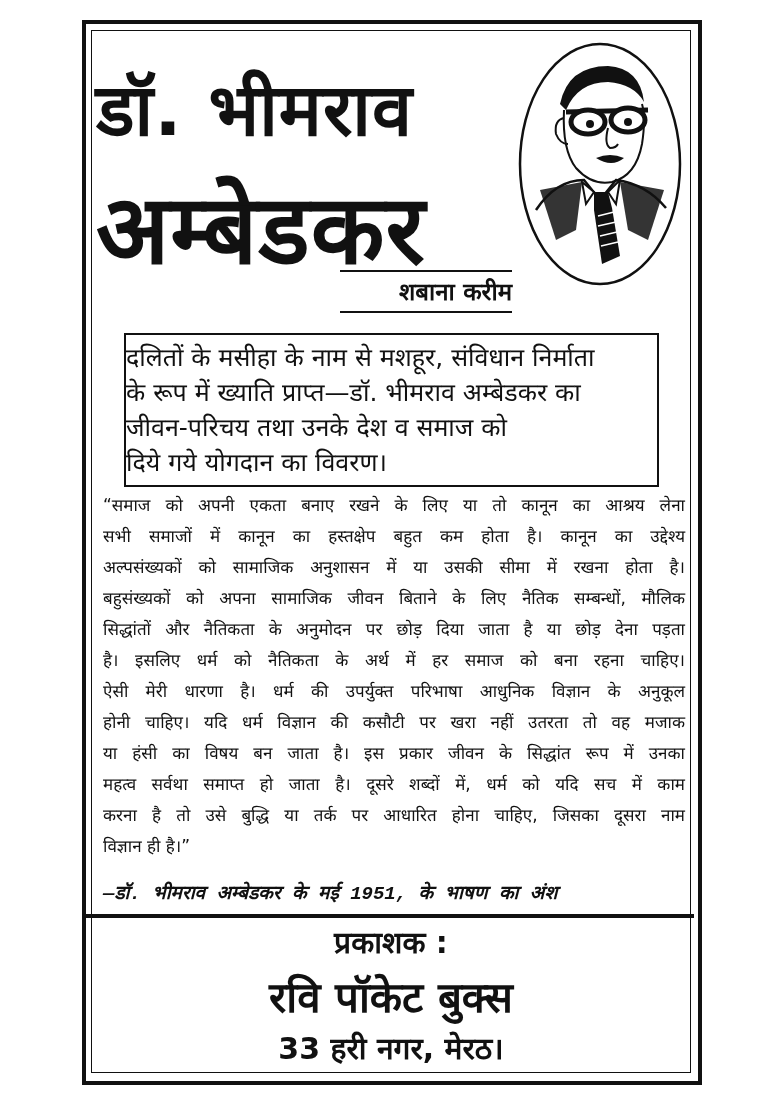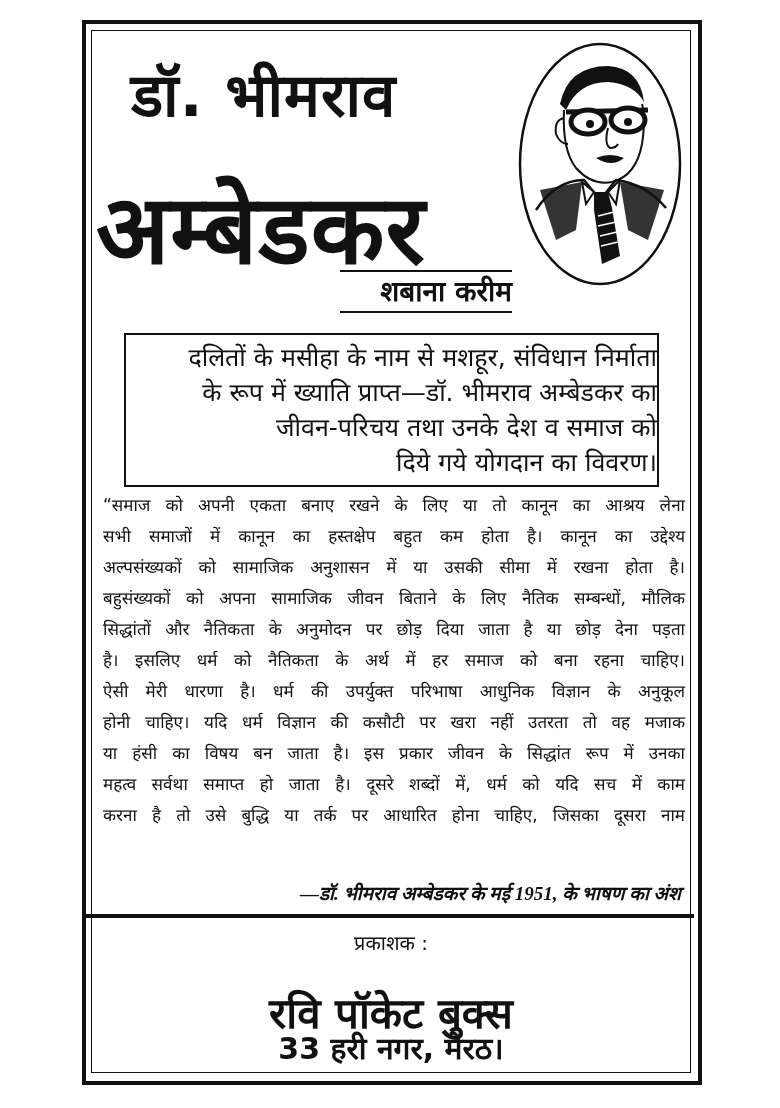--- a/index.html
+++ b/index.html
@@ -2,39 +2,39 @@
 <html><head>
 <meta charset="utf-8">
 <style>
   html, body { margin:0; padding:0; background:#ffffff; }
   body { width:780px; height:1108px; position:relative; overflow:hidden; font-family:"DejaVu Sans", sans-serif; color:#111; }
   .outer { position:absolute; left:82px; top:20px; width:612px; height:1057px; border:4px solid #111; }
   .inner { position:absolute; left:91px; top:30px; width:598px; height:1041px; border:1.5px solid #111; }
   .divider { position:absolute; left:86px; top:914px; width:608px; height:4px; background:#111; }
 
   .title1, .title2 { position:absolute; left:96px; font-family:"DejaVu Sans", sans-serif; font-weight:bold; color:#111; letter-spacing:1px; white-space:nowrap; }
-  .title1 { top:40px; font-size:60px; line-height:110px;margin-left:35px; }
+  .title1 { top:55px; font-size:72px; line-height:110px; }
   .title2 { top:172px; font-size:96px; line-height:116px; }
 
   .author-rule-top { position:absolute; left:340px; top:270px; width:172px; height:2px; background:#111; }
   .author-rule-bot { position:absolute; left:340px; top:311px; width:172px; height:2px; background:#111; }
-  .author { position:absolute; left:340px; top:274px; width:172px; text-align:right; font-size:28px; line-height:36px; font-weight:bold; }
+  .author { position:absolute; left:340px; top:274px; width:172px; text-align:right; font-size:24px; line-height:36px; font-weight:bold; }
 
   .portrait { position:absolute; left:516px; top:40px; width:168px; height:248px; }
 
-  .summary-box { position:absolute; left:124px; top:333px; width:531px; height:150px; border:2.5px solid #111; display:flex; flex-direction:column; align-items:flex-end; justify-content:center; }
+  .summary-box { position:absolute; left:124px; top:333px; width:531px; height:150px; border:2.5px solid #111; display:flex; flex-direction:column; align-items:flex-start; justify-content:center; }
   .summary-line { font-size:25px; line-height:35px; text-align:center; white-space:nowrap; }
 
   .quote { position:absolute; left:103px; top:490px; width:582px; }
   .quote-line { font-size:17px; line-height:31px; text-align:justify; text-align-last:justify; white-space:nowrap; }
   .quote-line.last { text-align-last:left; }
-  .attribution { position:absolute; left:103px; top:880px; width:578px; text-align:right; font-family:Liberation Serif, serif; font-weight:bold; font-style:italic; font-size:19px; line-height:28px; white-space:nowrap; }
+  .attribution { position:absolute; left:103px; top:880px; width:578px; text-align:left; font-family:Liberation Mono, monospace; font-weight:bold; font-style:italic; font-size:19px; line-height:28px; white-space:nowrap; }
 
-  .pub-label { position:absolute; left:91px; top:925px; width:600px; text-align:center; font-size:20px; line-height:36px; font-weight:normal; }
-  .pub-name { position:absolute; left:91px; top:970px; width:600px; text-align:center; font-size:42px; line-height:56px; font-weight:bold;margin-top:16px; }
+  .pub-label { position:absolute; left:91px; top:925px; width:600px; text-align:center; font-size:30px; line-height:36px; font-weight:bold; }
+  .pub-name { position:absolute; left:91px; top:970px; width:600px; text-align:center; font-size:42px; line-height:56px; font-weight:bold; }
   .pub-addr { position:absolute; left:91px; top:1032px; width:600px; text-align:center; font-size:30px; line-height:34px; font-weight:bold; }
 </style>
 </head>
 <body>
 
 <div class="outer"></div>
 <div class="inner"></div>
 
 <div class="title1">डॉ. भीमराव</div>
 <div class="title2">अम्बेडकर</div>
@@ -83,20 +83,21 @@
   <div class="quote-line">सभी समाजों में कानून का हस्तक्षेप बहुत कम होता है। कानून का उद्देश्य</div>
   <div class="quote-line">अल्पसंख्यकों को सामाजिक अनुशासन में या उसकी सीमा में रखना होता है।</div>
   <div class="quote-line">बहुसंख्यकों को अपना सामाजिक जीवन बिताने के लिए नैतिक सम्बन्धों, मौलिक</div>
   <div class="quote-line">सिद्धांतों और नैतिकता के अनुमोदन पर छोड़ दिया जाता है या छोड़ देना पड़ता</div>
   <div class="quote-line">है। इसलिए धर्म को नैतिकता के अर्थ में हर समाज को बना रहना चाहिए।</div>
   <div class="quote-line">ऐसी मेरी धारणा है। धर्म की उपर्युक्त परिभाषा आधुनिक विज्ञान के अनुकूल</div>
   <div class="quote-line">होनी चाहिए। यदि धर्म विज्ञान की कसौटी पर खरा नहीं उतरता तो वह मजाक</div>
   <div class="quote-line">या हंसी का विषय बन जाता है। इस प्रकार जीवन के सिद्धांत रूप में उनका</div>
   <div class="quote-line">महत्व सर्वथा समाप्त हो जाता है। दूसरे शब्दों में, धर्म को यदि सच में काम</div>
   <div class="quote-line">करना है तो उसे बुद्धि या तर्क पर आधारित होना चाहिए, जिसका दूसरा नाम</div>
+  <div class="quote-line last">विज्ञान ही है।”</div>
 </div>
 <div class="attribution">—डॉ. भीमराव अम्बेडकर के मई 1951, के भाषण का अंश</div>
 
 <div class="divider"></div>
 
 <div class="pub-label">प्रकाशक :</div>
 <div class="pub-name">रवि पॉकेट बुक्स</div>
 <div class="pub-addr">33 हरी नगर, मेरठ।</div>
 
 </body></html>

